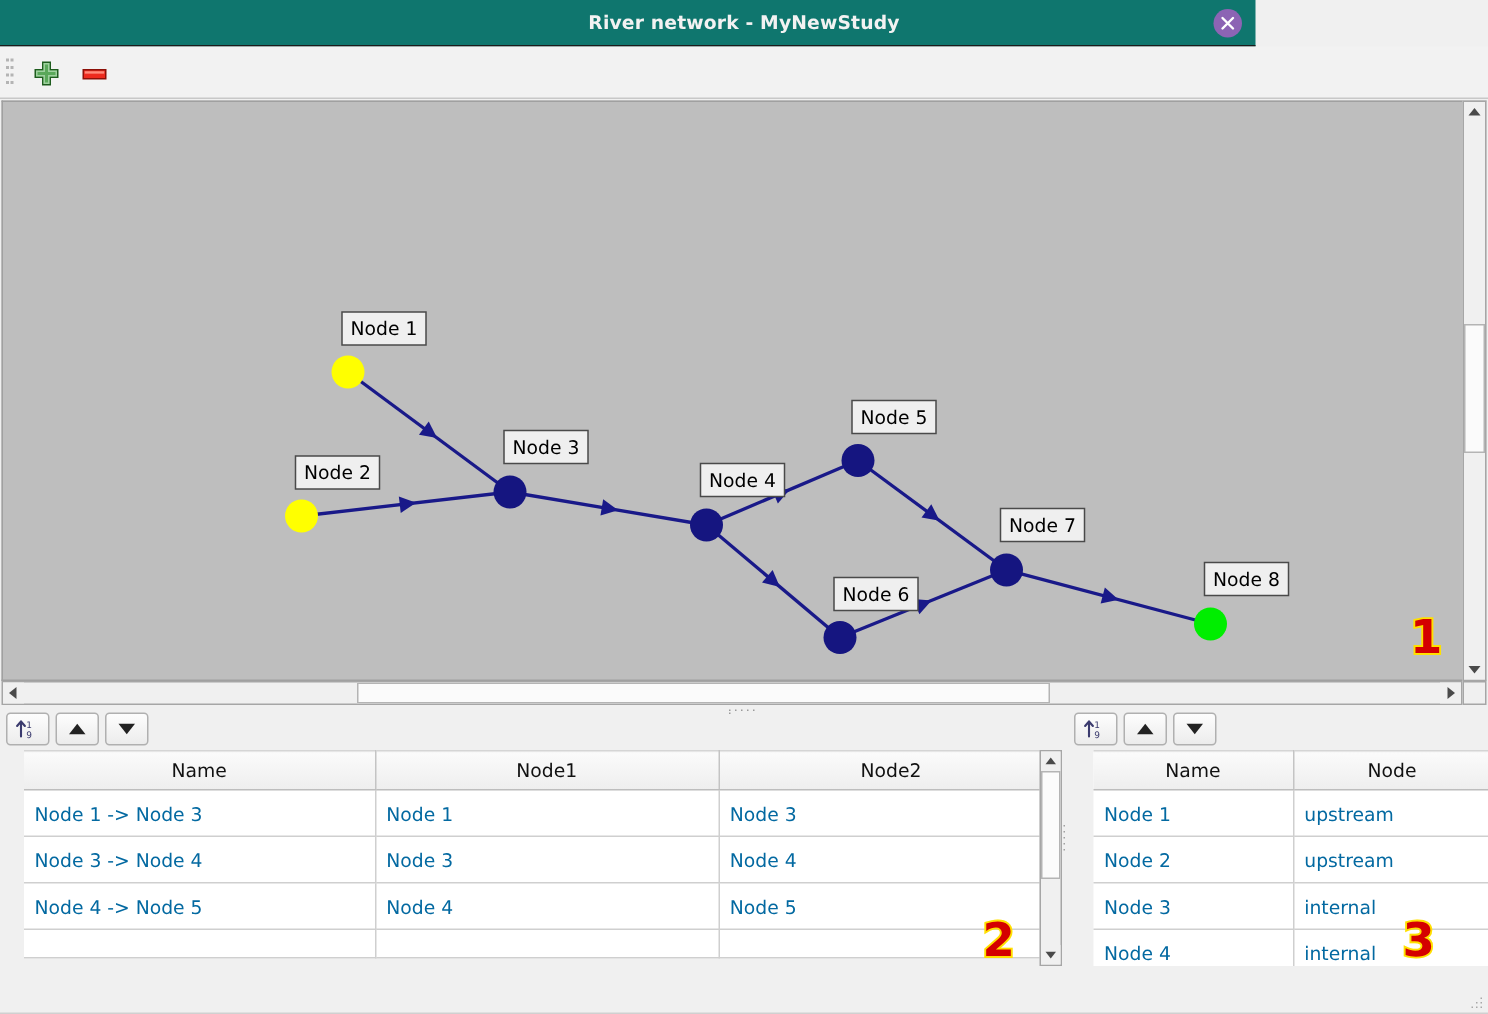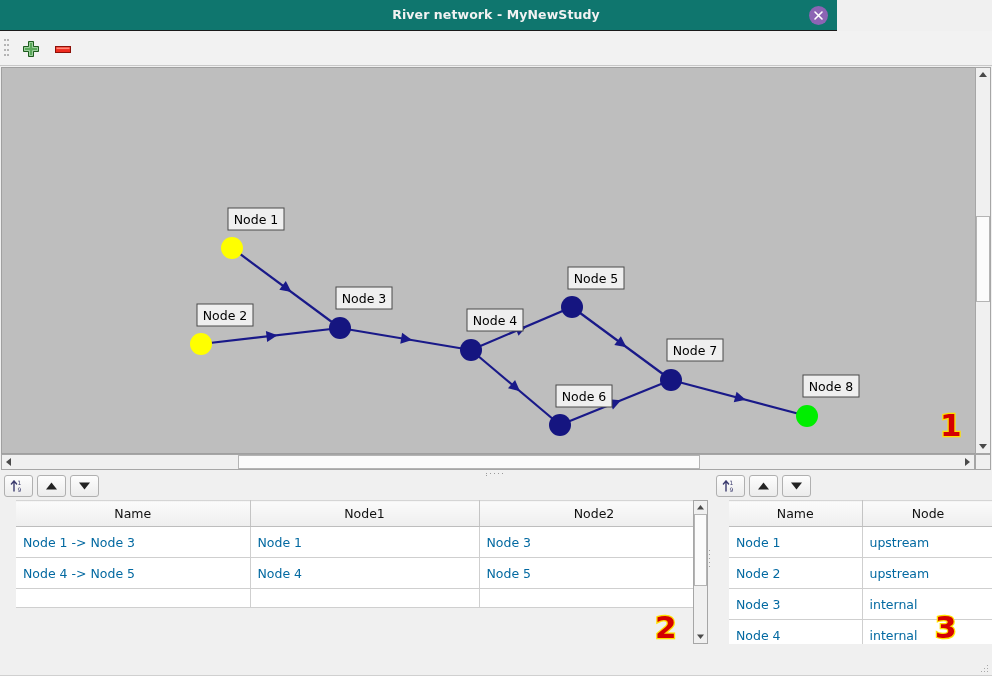--- a/index.html
+++ b/index.html
@@ -484,20 +484,25 @@
               <th>Node2</th>
             </tr>
           </thead>
         <tbody>
             <tr>
               <td>Node 1 -&gt; Node 3</td>
               <td>Node 1</td>
               <td>Node 3</td>
             </tr>
             <tr>
+              <td>Node 3 -&gt; Node 4</td>
+              <td>Node 3</td>
+              <td>Node 4</td>
+            </tr>
+            <tr>
               <td>Node 4 -&gt; Node 5</td>
               <td>Node 4</td>
               <td>Node 5</td>
             </tr>
             <tr>
               <td class="empty">&nbsp;</td>
               <td class="empty">&nbsp;</td>
               <td class="empty">&nbsp;</td>
             </tr>
           </tbody>

